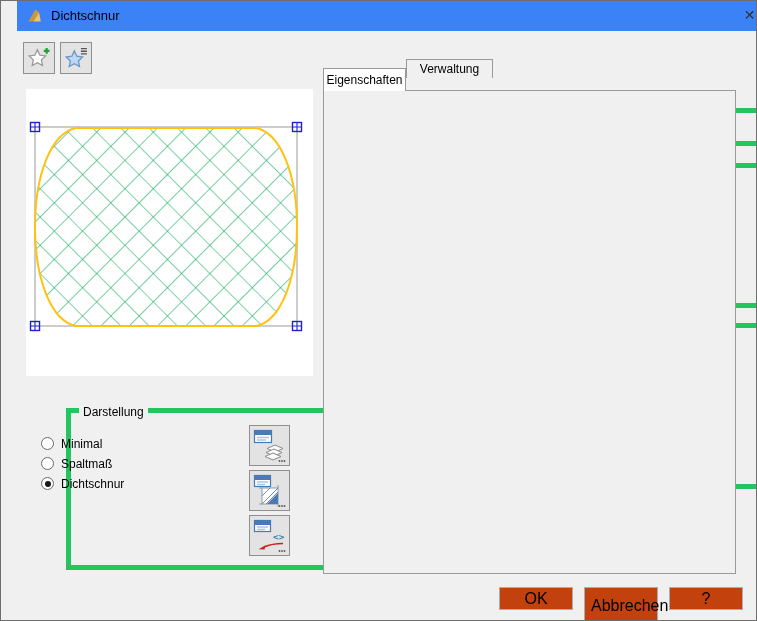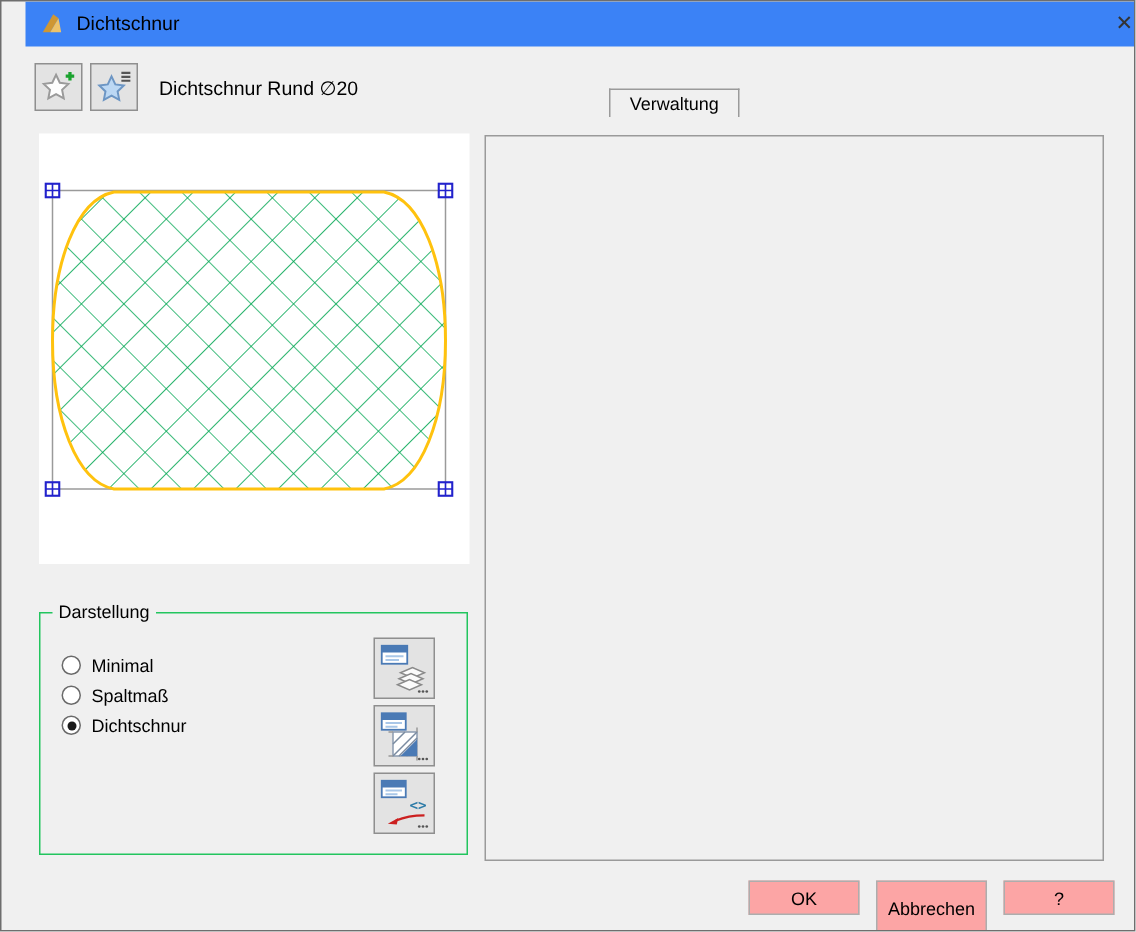--- a/index.html
+++ b/index.html
@@ -10,40 +10,40 @@
   }
   .titlebar{position:absolute;left:16px;top:0;width:100%;height:30px;background:#3b82f6;text-decoration:underline;}
   .titlebar .app-icon{position:absolute;left:10px;top:7px;width:16px;height:16px;}
   .titlebar .title{position:absolute;left:34px;top:0;line-height:30px;font-size:13px;}
   .close-btn{position:absolute;right:0;top:0;width:45px;height:29px;text-align:center;
     line-height:29px;font-size:14px;color:#333;cursor:pointer;}
   .icon-btn{position:absolute;box-sizing:border-box;background:#e3e3e3;border:1px solid #8f8f8f;
     display:flex;align-items:center;justify-content:center;padding:0;cursor:pointer;}
   .hdr-label{position:absolute;font-size:13px;}
   .preview{position:absolute;background:#ffffff;}
-  .group{position:absolute;box-sizing:border-box;border:1px solid #22c55e;border-radius:0;}
+  .group{position:absolute;box-sizing:border-box;border:5px solid #22c55e;border-radius:0;margin-left:40px;}
   .group .legend{position:absolute;top:-8px;left:8px;background:#f0f0f0;padding:0 4px;line-height:14px;}
   .lbl{position:absolute;white-space:nowrap;}
   .val{position:absolute;white-space:nowrap;}
   .txt{position:absolute;box-sizing:border-box;border:1px solid #696969;background:#fff;
     font-family:"Liberation Sans","DejaVu Sans",sans-serif;font-size:12px;padding:1px 4px;}
   .txt:disabled{border-color:#cfcfcf;background:#fff;color:#888;}
   .radio{position:absolute;width:13px;height:13px;box-sizing:border-box;border:1px solid #6a6a6a;
     border-radius:50%;background:#fff;}
   .radio.on::after{content:"";position:absolute;left:2.5px;top:2.5px;width:6px;height:6px;
     border-radius:50%;background:#1a1a1a;}
   .checkbox{position:absolute;width:14px;height:14px;box-sizing:border-box;
     border:1px solid #b5b5b5;background:#e4e4e4;}
   .tab{position:absolute;box-sizing:border-box;border:1px solid #9a9a9a;border-bottom:none;
     text-align:center;cursor:pointer;}
   .tab.active{background:#fff;z-index:3;line-height:22px;}
   .tab.inactive{background:#f0f0f0;z-index:1;line-height:19px;}
   .tabpane{position:absolute;box-sizing:border-box;border:1px solid #9a9a9a;background:#f0f0f0;z-index:2;}
-  .btn{position:absolute;box-sizing:border-box;background:#fca5a5;border:1px solid #adadad;
-    font-family:"Liberation Sans","DejaVu Sans",sans-serif;font-size:12px;text-align:center;cursor:pointer;}
+  .btn{position:absolute;box-sizing:border-box;background:#c2410c;border:1px solid #adadad;
+    font-family:"Liberation Sans","DejaVu Sans",sans-serif;font-size:16px;text-align:center;cursor:pointer;}
 </style>
 </head>
 <body>
 
 <div class="dialog">
 
   <div class="titlebar">
     <span class="app-icon">
       <svg viewBox="0 0 16 16" width="16" height="16">
         <path d="M1.5 13.5 L8.5 1.5 L12 4.2 L6.5 13.5 Z" fill="#cf9733"></path>
@@ -59,21 +59,20 @@
       <polygon points="9.5,2.5 11.8,7.4 17,8.1 13.2,11.7 14.2,16.9 9.5,14.3 4.8,16.9 5.8,11.7 2,8.1 7.2,7.4" fill="#fdfdfd" stroke="#9a9a9a" stroke-width="1.2"></polygon>
       <path d="M18 0.8 V6 M15.4 3.4 H20.6" stroke="#1ba32f" stroke-width="2" fill="none"></path>
     </svg>
   </button>
   <button class="icon-btn" style="left:59px;top:41px;width:32px;height:32px;">
     <svg viewBox="0 0 22 20" width="24" height="22">
       <polygon points="9.5,3.5 11.8,8.4 17,9.1 13.2,12.7 14.2,17.9 9.5,15.3 4.8,17.9 5.8,12.7 2,9.1 7.2,8.4" fill="#bcd8f4" stroke="#6d96c4" stroke-width="1.2"></polygon>
       <path d="M15.5 1.4 H21 M15.5 3.8 H21 M15.5 6.2 H21" stroke="#555" stroke-width="1.3" fill="none"></path>
     </svg>
   </button>
-  <div class="hdr-label" style="left:105px;top:50px;">Dichtschnur Rund ∅20</div>
 
   <div class="preview" style="left:25px;top:88px;width:287px;height:287px;">
     <svg width="287" height="287" viewBox="0 0 287 287">
       <defs>
         <pattern id="xh" width="20" height="20" patternUnits="userSpaceOnUse" patternTransform="rotate(45)">
           <path d="M0 0 H20 M0 0 V20" fill="none" stroke-width="1.1" stroke="#00a651"></path>
         </pattern>
       </defs>
       <rect x="9" y="38" width="262" height="199" fill="none" stroke-width="1" stroke="#9a9a9a"></rect>
       <path d="M50 39 L230 39 C255 44 271 86 271 138 C271 190 255 232 230 237
@@ -141,20 +140,21 @@
       <path d="M4 8 H15 M4 10.5 H12" stroke="#a9c7e8" stroke-width="1.3" fill="none"></path>
       <text x="20" y="21" font-size="9.5" font-weight="bold" fill="#2e7ca8" font-family="DejaVu Sans Mono, monospace">&lt;&gt;</text>
       <path d="M30 24.5 Q19 24.5 11 28" stroke="#cc2020" stroke-width="1.5" fill="none"></path>
       <path d="M5.5 30.2 L12.5 26.3 L11.5 30.6 Z" fill="#cc2020"></path>
       <circle cx="26.5" cy="32" r="0.9" fill="#555"></circle>
         <circle cx="29" cy="32" r="0.9" fill="#555"></circle>
         <circle cx="31.5" cy="32" r="0.9" fill="#555"></circle>
     </svg>
   </button>
 
+  <div class="tab active" style="left:322px;top:67px;width:83px;height:23px;">Eigenschaften</div>
   <div class="tab inactive" style="left:405px;top:58px;width:87px;height:19px;">Verwaltung</div>
   <div class="tabpane" style="left:322px;top:89px;width:413px;height:484px;"></div>
 
   <div class="group" style="left:335px;top:107px;width:390px;height:38px;">
     <span class="legend">Art</span>
   </div>
   <span class="radio on" style="left:351px;top:120px;"></span>
   <span class="lbl" style="left:371px;top:120px;">Rund</span>
   <span class="radio" style="left:499px;top:120px;"></span>
   <span class="lbl" style="left:519px;top:120px;">Flach</span>

